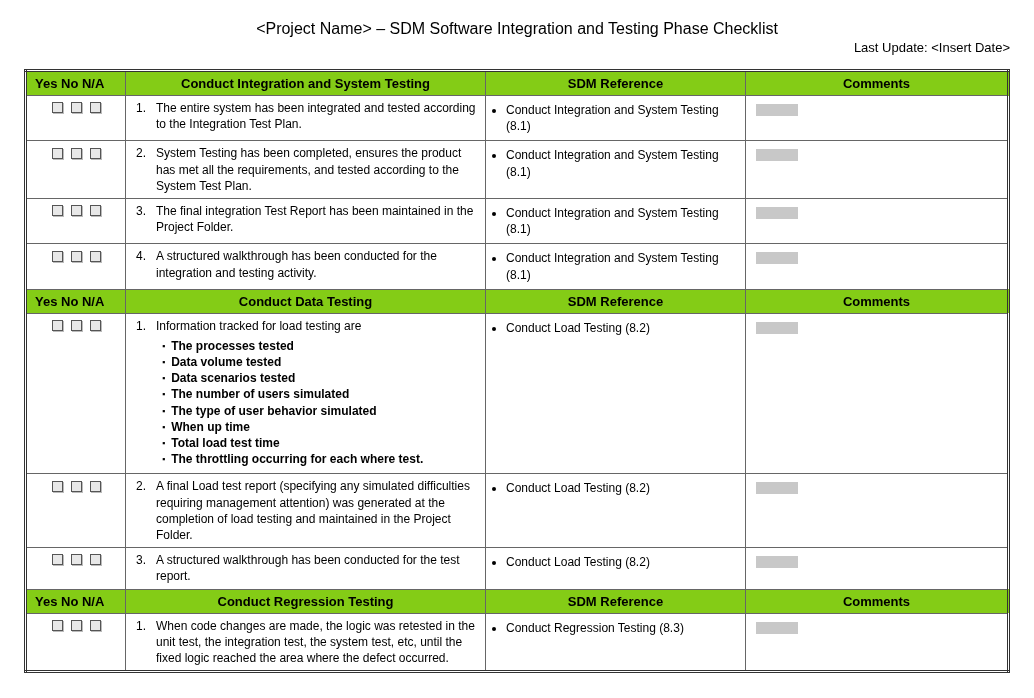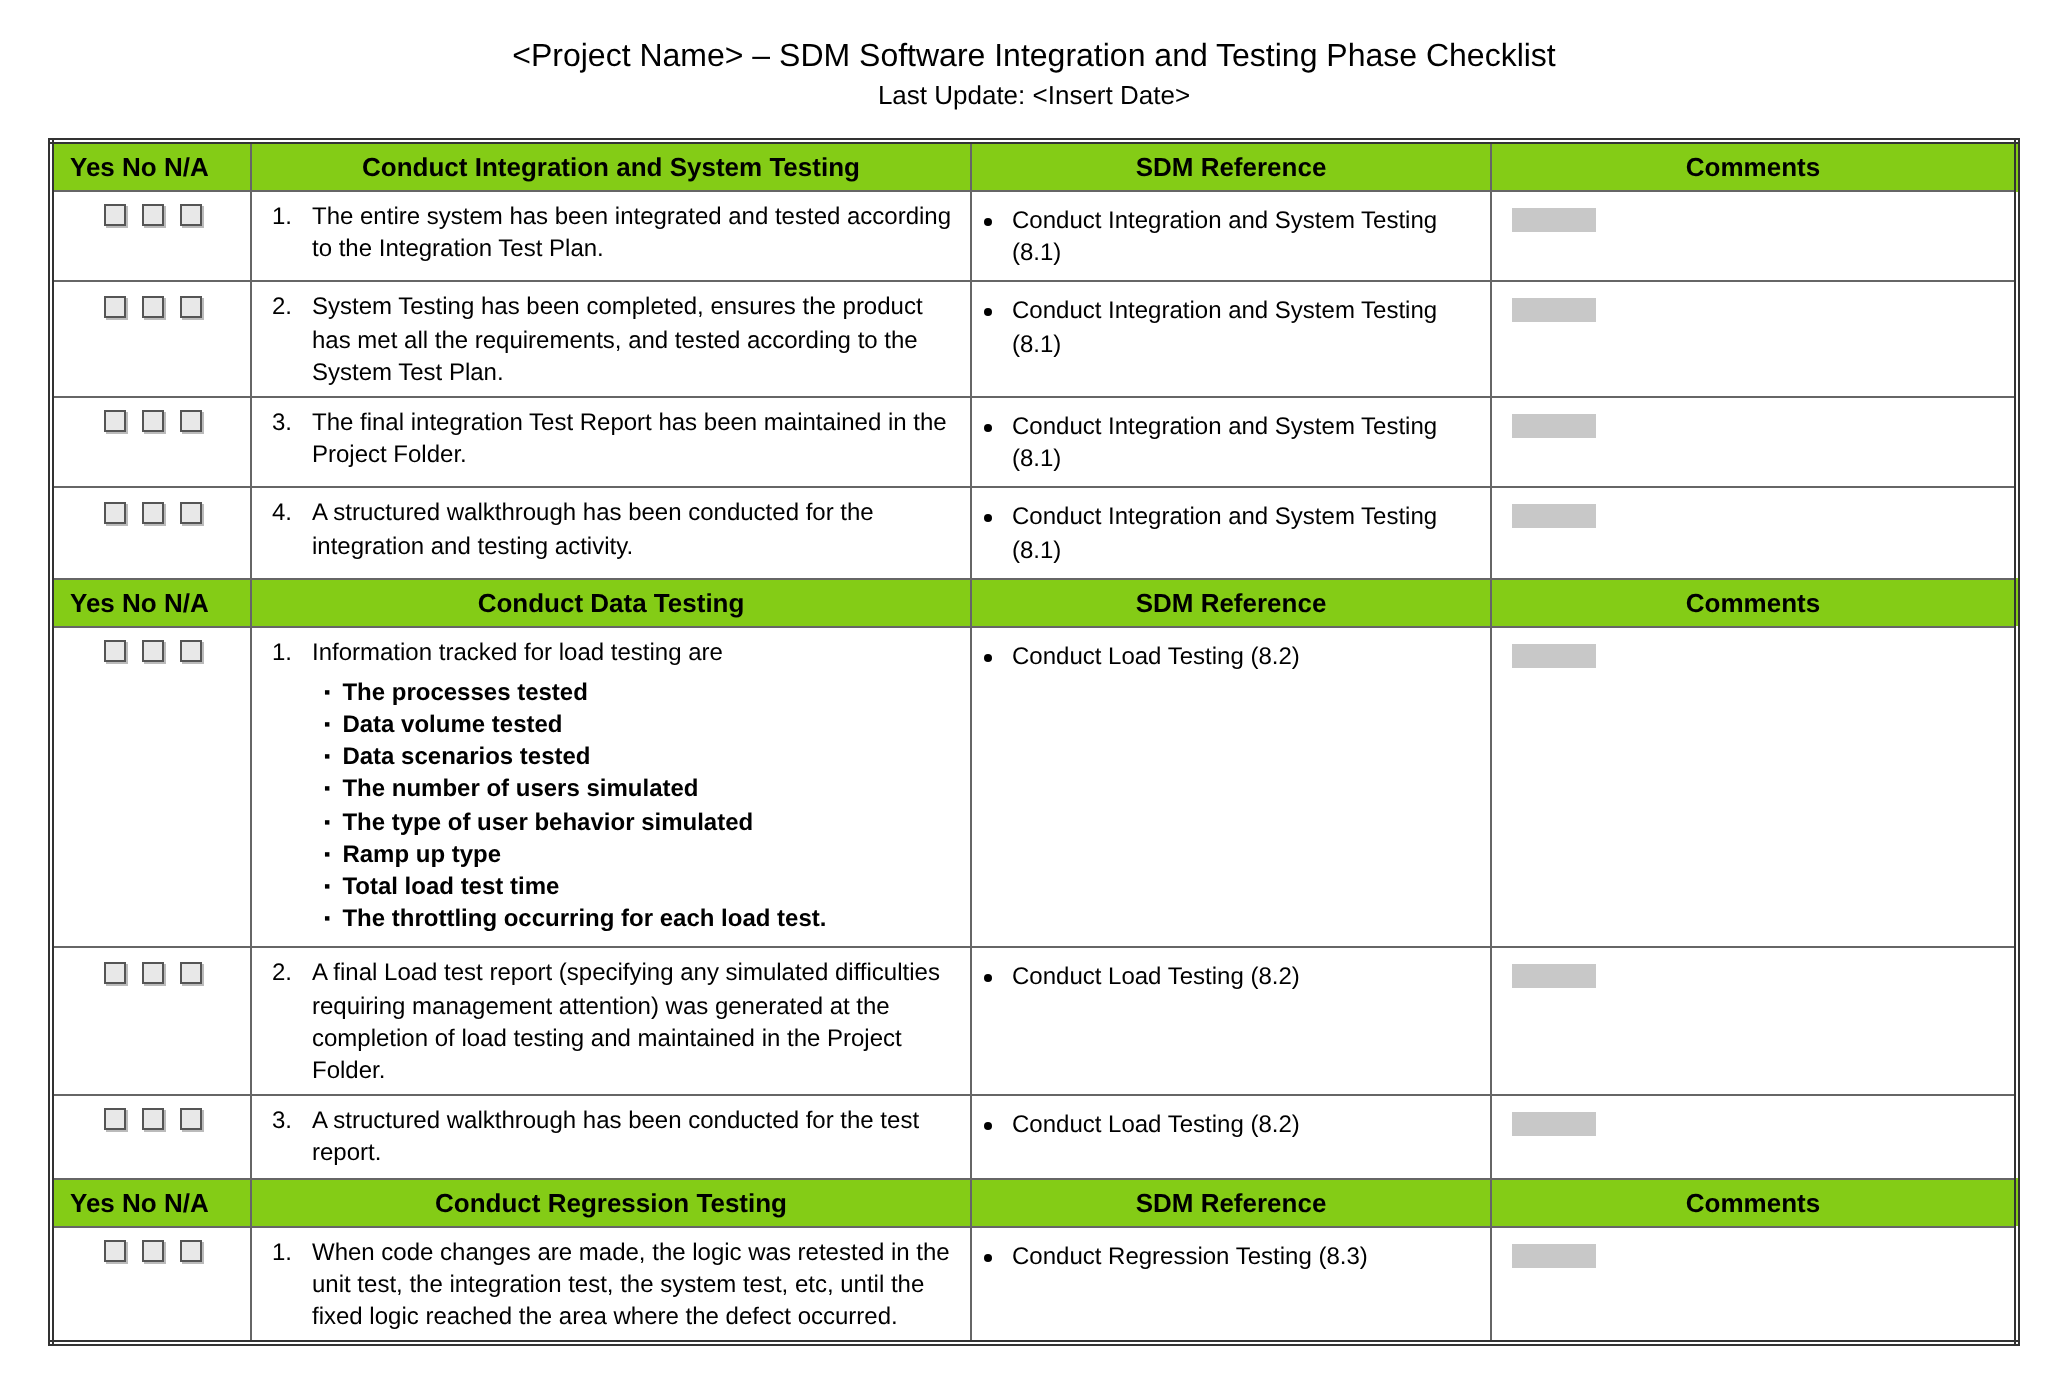--- a/index.html
+++ b/index.html
@@ -12,21 +12,21 @@
     padding: 20px 24px 40px;
     width: 1034px;
   }
   .title {
     text-align: center;
     font-size: 16px;
     font-weight: normal;
     margin-bottom: 2px;
   }
   .subtitle {
-    text-align: center;
+    text-align: right;
     font-size: 13px;
     margin-bottom: 14px;
   }
   table.checklist {
     width: 100%;
     border-collapse: collapse;
     border: 3px double #333;
   }
   table.checklist td, table.checklist th {
     border: 1px solid #666;
@@ -190,23 +190,23 @@
         <td class="yn-cell"><span class="cb"></span><span class="cb"></span><span class="cb"></span></td>
         <td>
           <div class="task-cell">
             <div class="task-num">1.</div>
             <div class="task-body">Information tracked for load testing are<ul class="sublist">
                 <li>The processes tested</li>
                 <li>Data volume tested</li>
                 <li>Data scenarios tested</li>
                 <li>The number of users simulated</li>
                 <li>The type of user behavior simulated</li>
-                <li>Ramp up type</li>
+                <li>When up time</li>
                 <li>Total load test time</li>
-                <li>The throttling occurring for each load test.</li>
+                <li>The throttling occurring for each where test.</li>
               </ul></div>
           </div>
         </td>
         <td class="ref-cell">
           <ul>
             <li>Conduct Load Testing (8.2)</li>
           </ul>
         </td>
         <td><span class="comment-block"></span></td>
       </tr>

